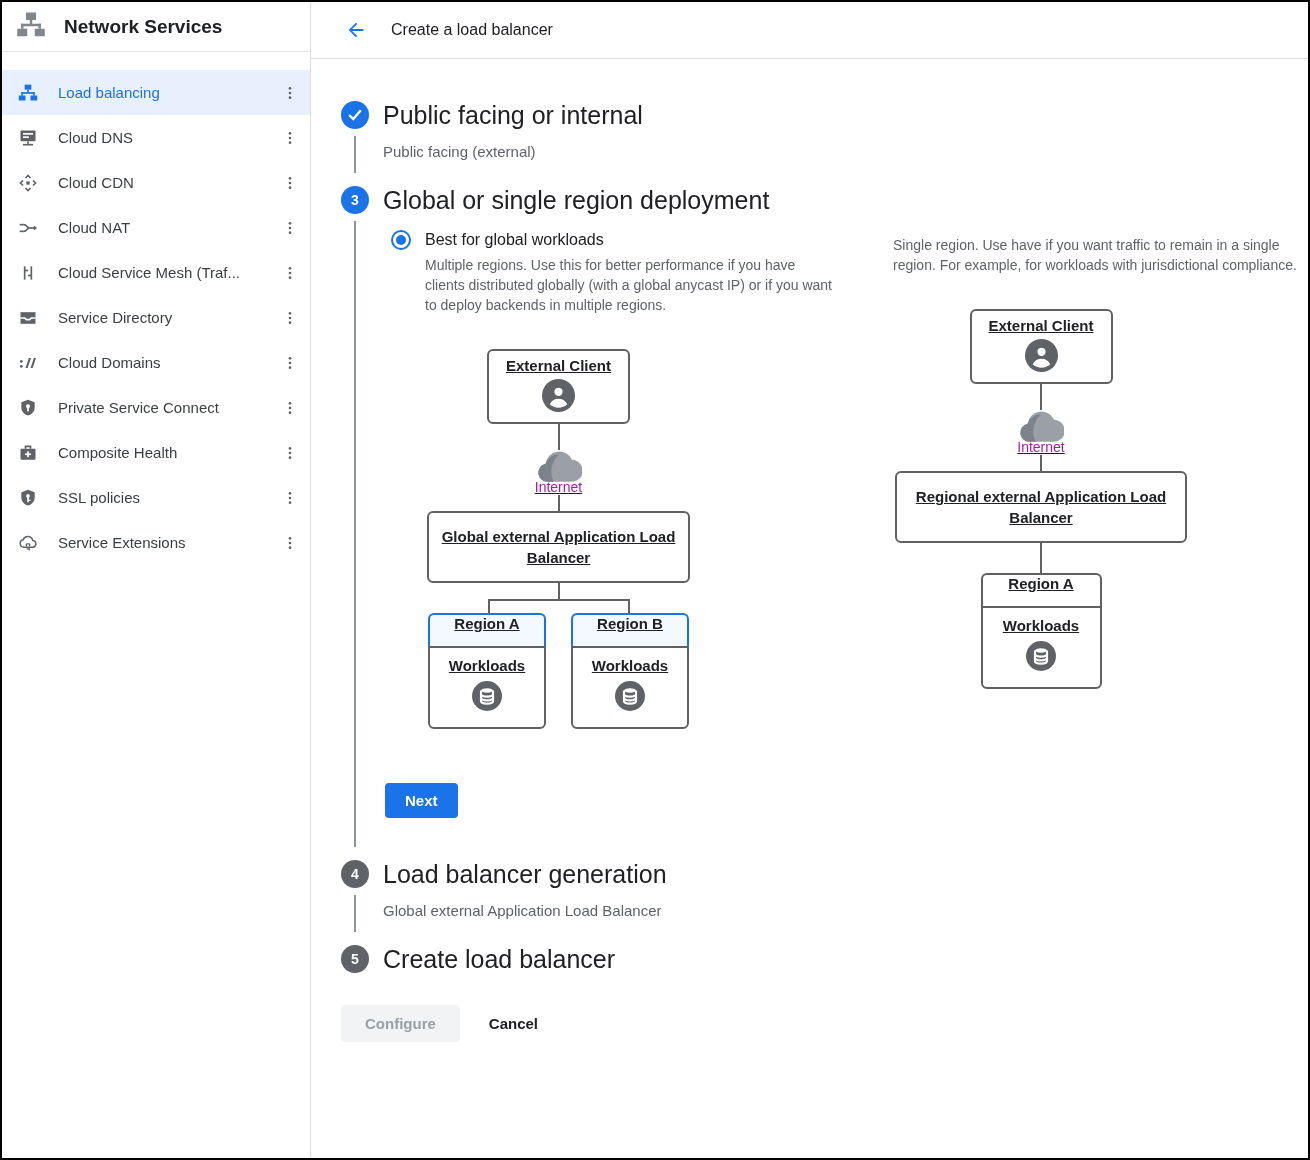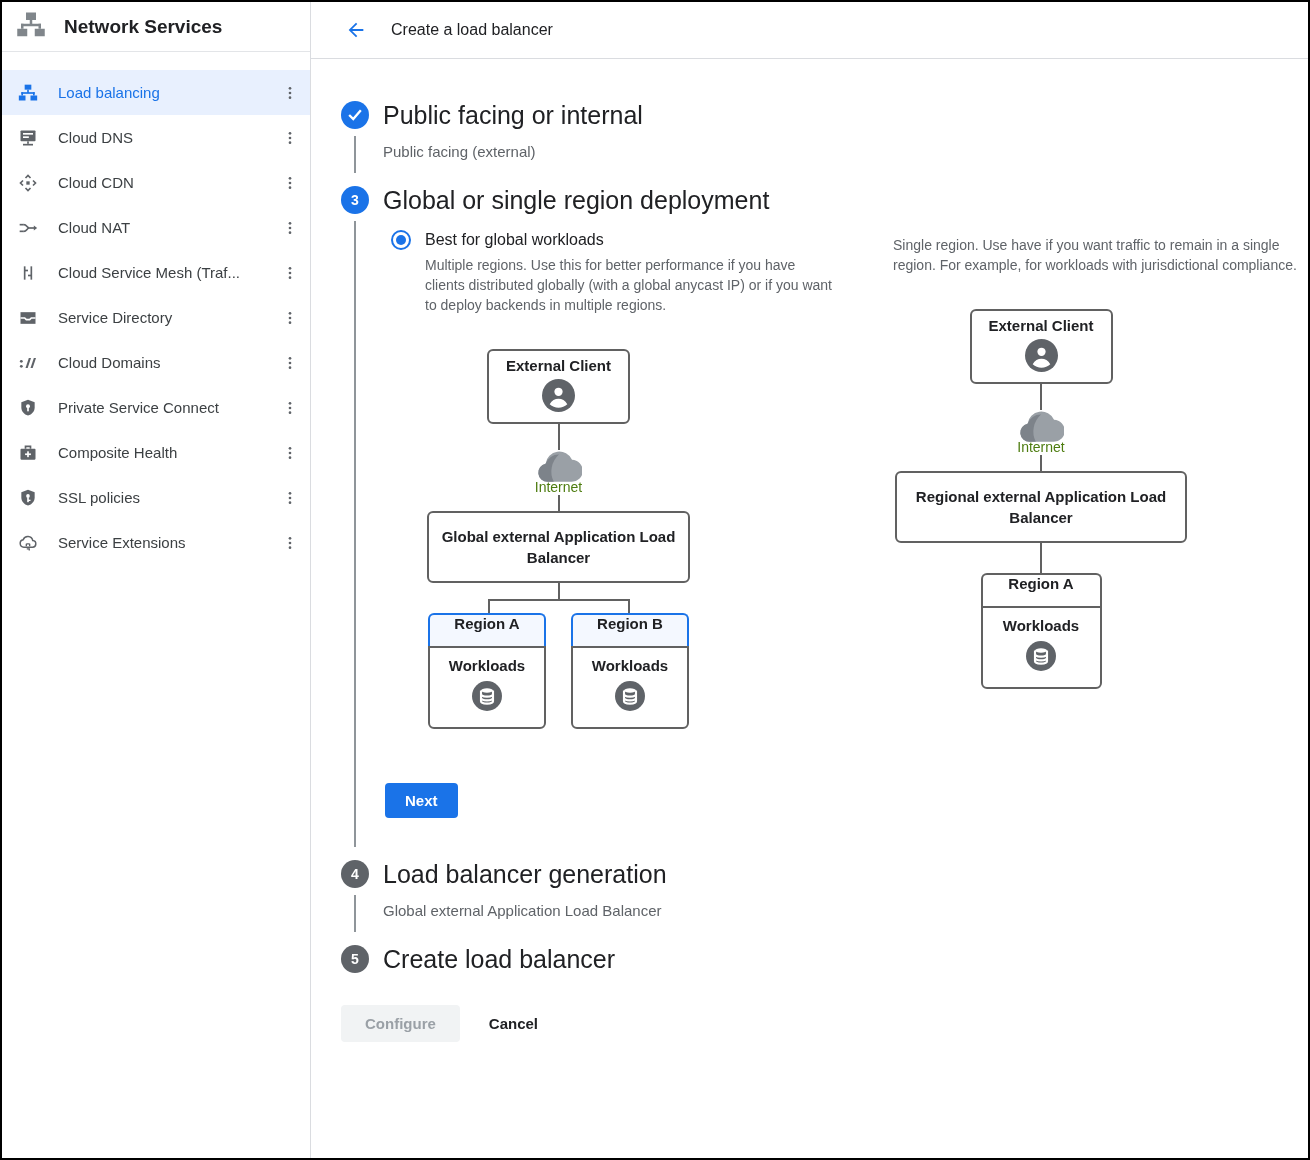--- a/index.html
+++ b/index.html
@@ -49,27 +49,27 @@
   .option { width: 452px; margin-right: 16px; padding-left: 8px; }
   .option-head { display: flex; align-items: center; gap: 14px; cursor: pointer; }
   .radio { width: 20px; height: 20px; border-radius: 50%; flex-shrink: 0; position: relative; }
   .radio.on { border: 2px solid #1a73e8; }
   .radio.on::after { content: ""; position: absolute; inset: 3px; border-radius: 50%; background: #1a73e8; }
   .radio.off { border: 2px solid #5f6368; }
   .option-label { font-size: 16px; color: #202124; }
   .option-desc { font-size: 14px; line-height: 20px; color: #5f6368; margin: 5px 0 0 34px; width: 410px; }
 
   
-  .diagram { margin-top: 34px; margin-left: 36px; width: fit-content; display: flex; flex-direction: column; align-items: center; }
+  .diagram { margin-top: 34px; margin-left: 36px; width: fit-content; display: flex; flex-direction: column; align-items: center; text-decoration: underline; }
   .dbox { border: 2px solid #616161; border-radius: 6px; background: #fff; display: flex; flex-direction: column; align-items: center; justify-content: center; }
   .client-box { width: 143px; height: 75px; gap: 5px; }
   .dbox-label { font-size: 15px; font-weight: 700; color: #202124; }
   .conn { width: 2px; background: #616161; }
   .conn-a { height: 26px; } .conn-b { height: 16px; } .conn-c { height: 16px; } .conn-d { height: 30px; }
-  .internet-label { font-size: 14px; color: #4d7c0f; margin-top: -8px; }
+  .internet-label { font-size: 14px; color: #a21caf; margin-top: -8px; }
   .lb-box { height: 72px; padding: 0 8px; text-align: center; }
   .lb-box .dbox-label { line-height: 21px; }
   .lb-global { width: 263px; }
   .lb-regional { width: 292px; }
   .tconn { height: 14px; width: 142px; border: 2px solid #616161; border-bottom: none; }
   .regions { display: flex; gap: 25px; }
   .region { display: flex; flex-direction: column; }
   .region-head { height: 33px; display: flex; justify-content: center;
                  border: 2px solid #616161; border-bottom: none; border-radius: 6px 6px 0 0; background: #fff; }
   .region.highlight .region-head { border-color: #1a73e8; background: #f4f8ff; }

